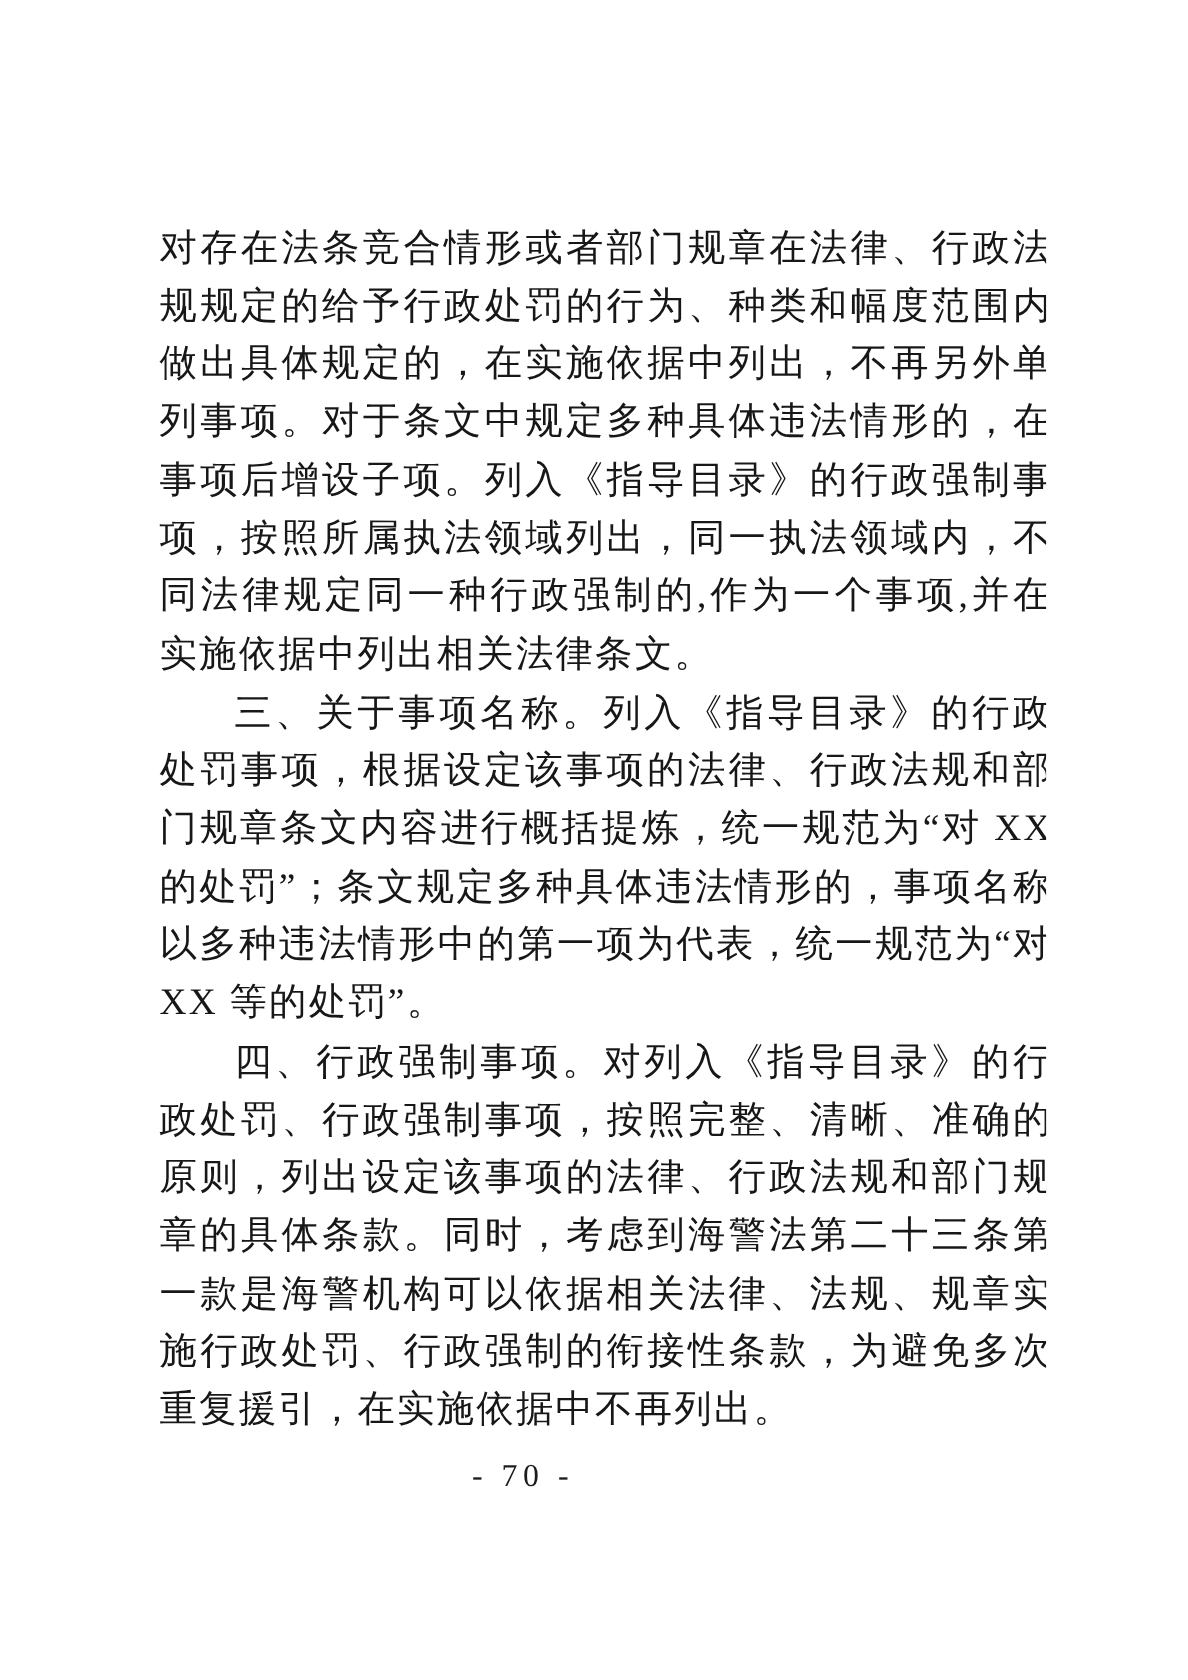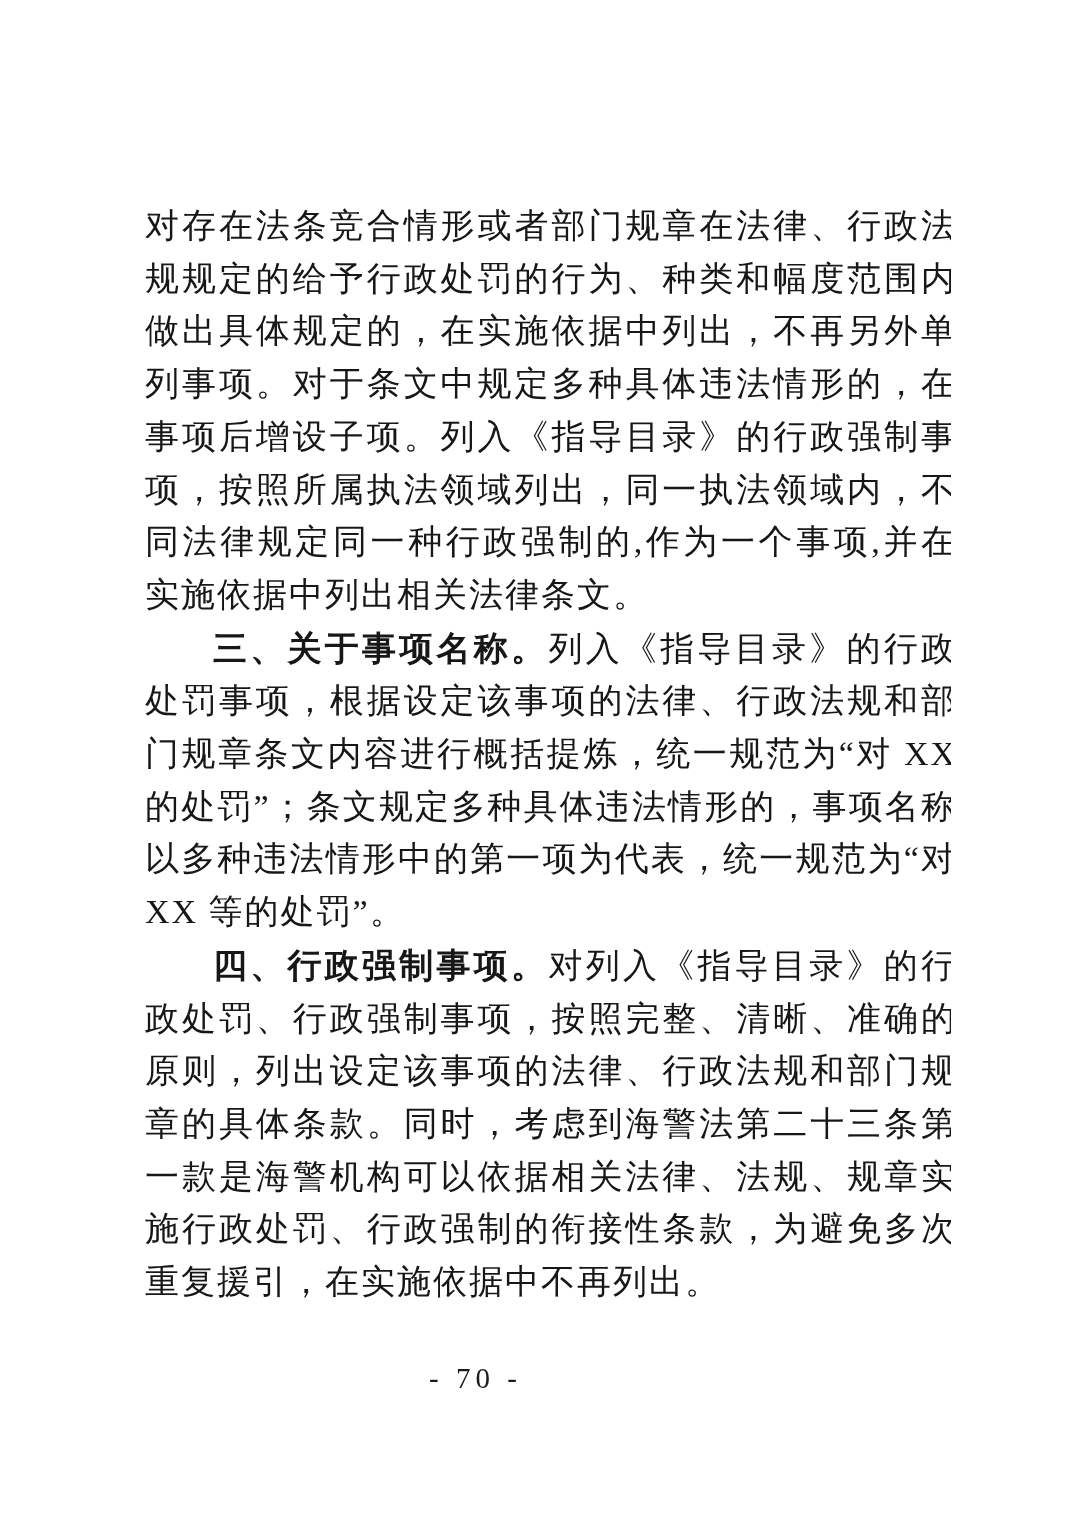--- a/index.html
+++ b/index.html
@@ -30,32 +30,31 @@
   .para {
     margin: 0;
     padding: 0;
     text-indent: 2em;
   }
   .para.no-indent {
     text-indent: 0;
   }
   .section-lead {
     font-family: "Liberation Sans", "DejaVu Sans", sans-serif;
-    font-weight: 700;
+    font-weight: 400;
   }
   .page-number {
     position: absolute;
     top: 1326px;
     left: 0;
     width: 100%;
     text-align: center;
     font-size: 29px;
     letter-spacing: 5px;
     color: #1c1c1c;
-    margin-top: 36px;
   }
 </style>
 </head>
 <body>
 
 <div class="page">
   <div class="content">
 
     <p class="para no-indent"><span>对存在法条竞合情形或者部门规章在法律、行政法规规定的给予行政处罚的行为、种类和幅度范围内做出具体规定的，在实施依据中列出，不再另外单列事项。对于条文中规定多种具体违法情形的，在事项后增设子项。列入《指导目录》的行政强制事项，按照所属执法领域列出，同一执法领域内，不同法律规定同一种行政强制的,作为一个事项,并在实施依据中列出相关法律条文。</span></p>
 

